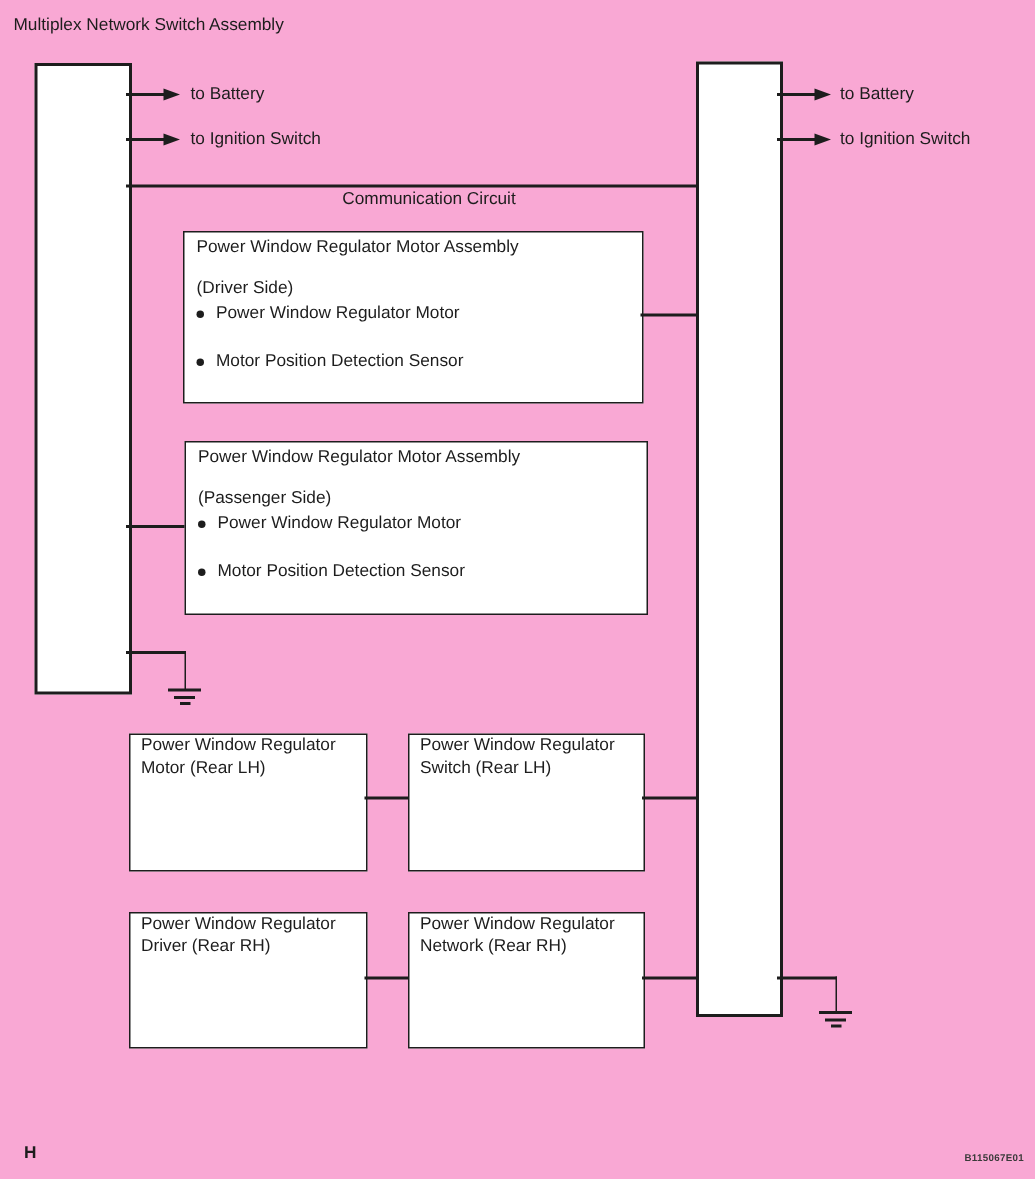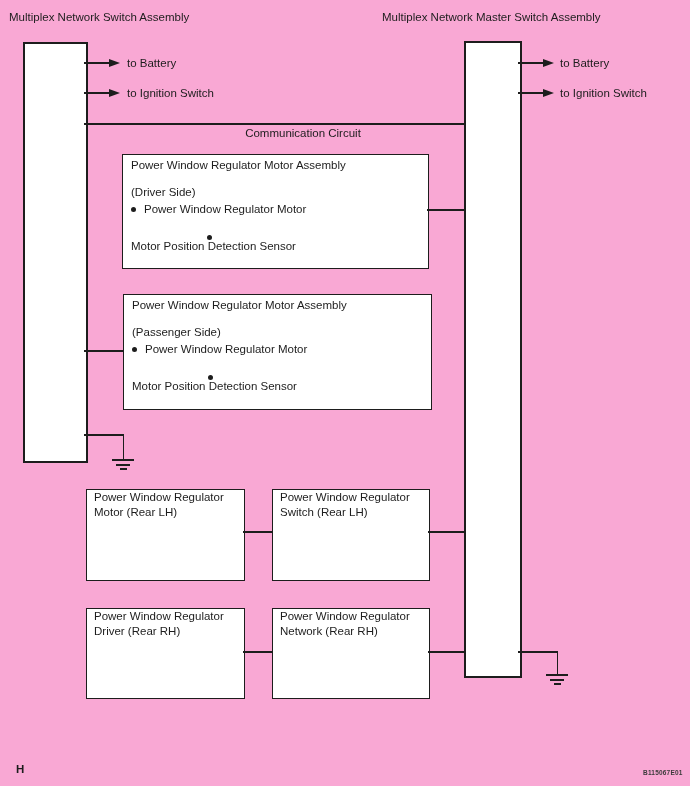--- a/index.html
+++ b/index.html
@@ -26,33 +26,33 @@
   #wire-batt-l{left:84px;top:62px;width:26px;}   #ah-batt-l{left:109px;top:59px;}
   #lbl-batt-l{left:127px;top:56px;}
   #wire-ign-l{left:84px;top:92px;width:26px;}    #ah-ign-l{left:109px;top:89px;}
   #lbl-ign-l{left:127px;top:86px;}
   #wire-batt-r{left:518px;top:62px;width:26px;}  #ah-batt-r{left:543px;top:59px;}
   #lbl-batt-r{left:560px;top:56px;}
   #wire-ign-r{left:518px;top:92px;width:26px;}   #ah-ign-r{left:543px;top:89px;}
   #lbl-ign-r{left:560px;top:86px;}
   
   #wire-comm{left:84px;top:123px;width:380px;}
-  #lbl-comm{left:178px;top:127px;width:250px;text-align:center;white-space:nowrap;position:absolute;}
+  #lbl-comm{left:161px;top:127px;width:250px;text-align:center;white-space:nowrap;position:absolute;}
   
   #wire-driver{left:427px;top:209px;width:37px;}
   #wire-passenger{left:84px;top:350px;width:39px;}
   #wire-lh-1{left:243px;top:531px;width:29px;}
   #wire-lh-2{left:428px;top:531px;width:36px;}
   #wire-rh-1{left:243px;top:651px;width:29px;}
   #wire-rh-2{left:428px;top:651px;width:36px;}
   
   .bt{position:absolute;left:8px;white-space:nowrap;}
   .t1{top:4px;text-align:center;} .t2{top:31px;}
   .bullet{position:absolute;left:8px;display:flex;align-items:center;white-space:nowrap;}
-  .b1{top:48px;} .b2{top:80px;flex-direction:column;}
+  .b1{top:48px;} .b2{top:80px;}
   .dot{width:5px;height:5px;border-radius:50%;background:#1d1d1d;display:inline-block;margin-right:8px;flex:none;}
   .rear-text{position:absolute;left:7px;top:0;line-height:15px;white-space:nowrap;}
   
   .gnd{position:absolute;}
   #gnd-left{left:84px;top:434px;width:52px;height:38px;}
   #gnd-right{left:518px;top:651px;width:52px;height:36px;}
   .gnd .gh{position:absolute;left:0;top:0;width:40px;height:1.5px;background:#1d1d1d;}
   .gnd .gv{position:absolute;left:38.5px;top:0;width:1.5px;background:#1d1d1d;}
   #gnd-left .gv{height:26px;} #gnd-right .gv{height:23px;}
   .gbar{position:absolute;height:2px;background:#1d1d1d;}
@@ -67,21 +67,20 @@
   #title-right{left:382px;top:10px;}
   #page-marker{left:16px;top:762px;font-weight:bold;}
   #figure-code{left:643px;top:766px;font-size:6.5px;font-weight:bold;color:#3a3a3a;letter-spacing:0.2px;}
 </style>
 </head>
 <body>
 
 <div class="canvas">
 
   <div class="txt" id="title-left">Multiplex Network Switch Assembly</div>
-  <div class="txt" id="title-right">Multiplex Network Master Switch Assembly</div>
 
   <div class="assembly" id="left-assembly"></div>
   <div class="assembly" id="right-assembly"></div>
 
   <div class="wire" id="wire-batt-l"></div>
   <span class="ah" id="ah-batt-l"></span>
   <div class="txt" id="lbl-batt-l">to Battery</div>
 
   <div class="wire" id="wire-ign-l"></div>
   <span class="ah" id="ah-ign-l"></span>

